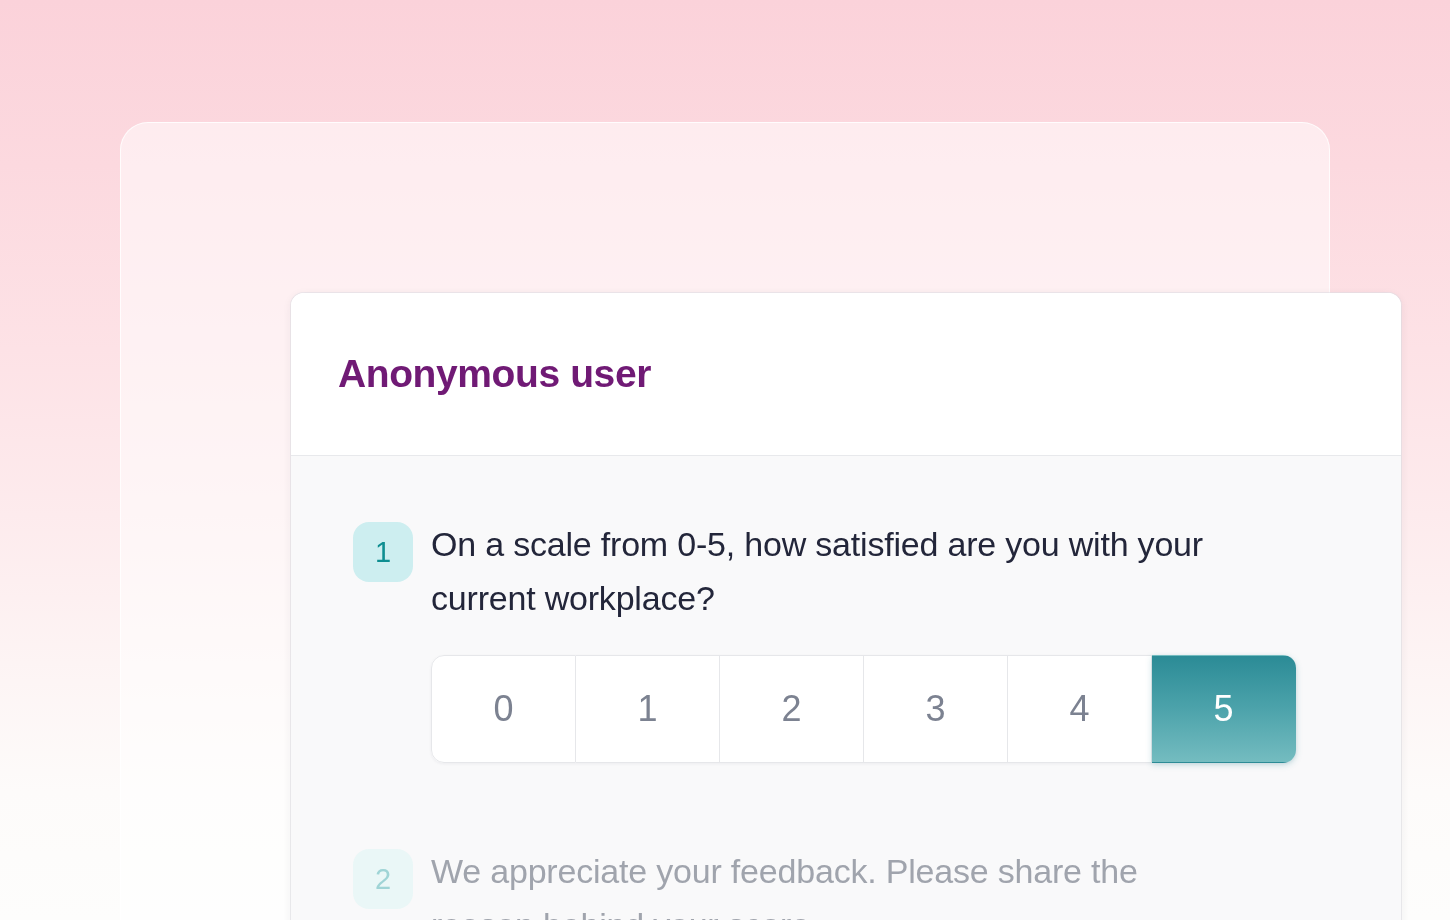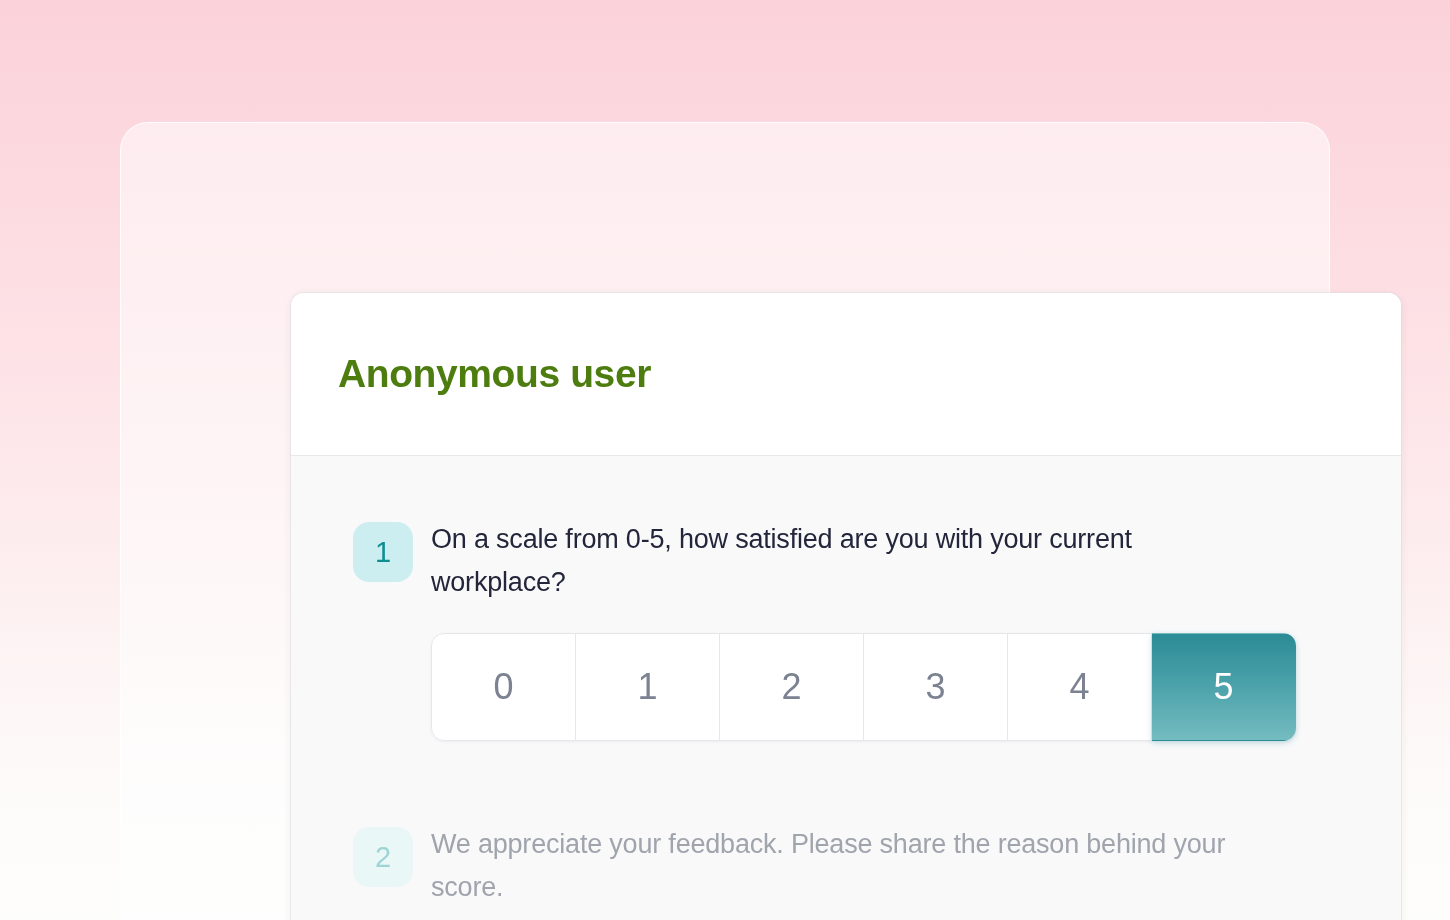--- a/index.html
+++ b/index.html
@@ -56,21 +56,21 @@
     background:#ffffff;
     border-bottom:1px solid #e8e9ec;
     display:flex;
     align-items:center;
     padding-left:47px;
   }
 
   #page-title {
     font-size:39px;
     font-weight:bold;
-    color:#4d7c0f;
+    color:#701a75;
     letter-spacing:-0.4px;
     line-height:1.1;
   }
 
   
   #card-body {
     flex:1 1 auto;
     background:#f9f9fa;
     padding:62px 0 0 0;
     position:relative;
@@ -106,21 +106,21 @@
     color:#9fd4d6;
   }
 
   .q-content {
     margin-left:18px;
     flex:1 1 auto;
     min-width:0;
   }
 
   .q-text {
-    font-size:27px;
+    font-size:34px;
     line-height:1.58;
     letter-spacing:-0.2px;
     max-width:815px;
   }
 
   .q-text-active   { color:#23263a; }
   .q-text-inactive { color:#a0a4ad; }
 
   
   #rating-scale {

